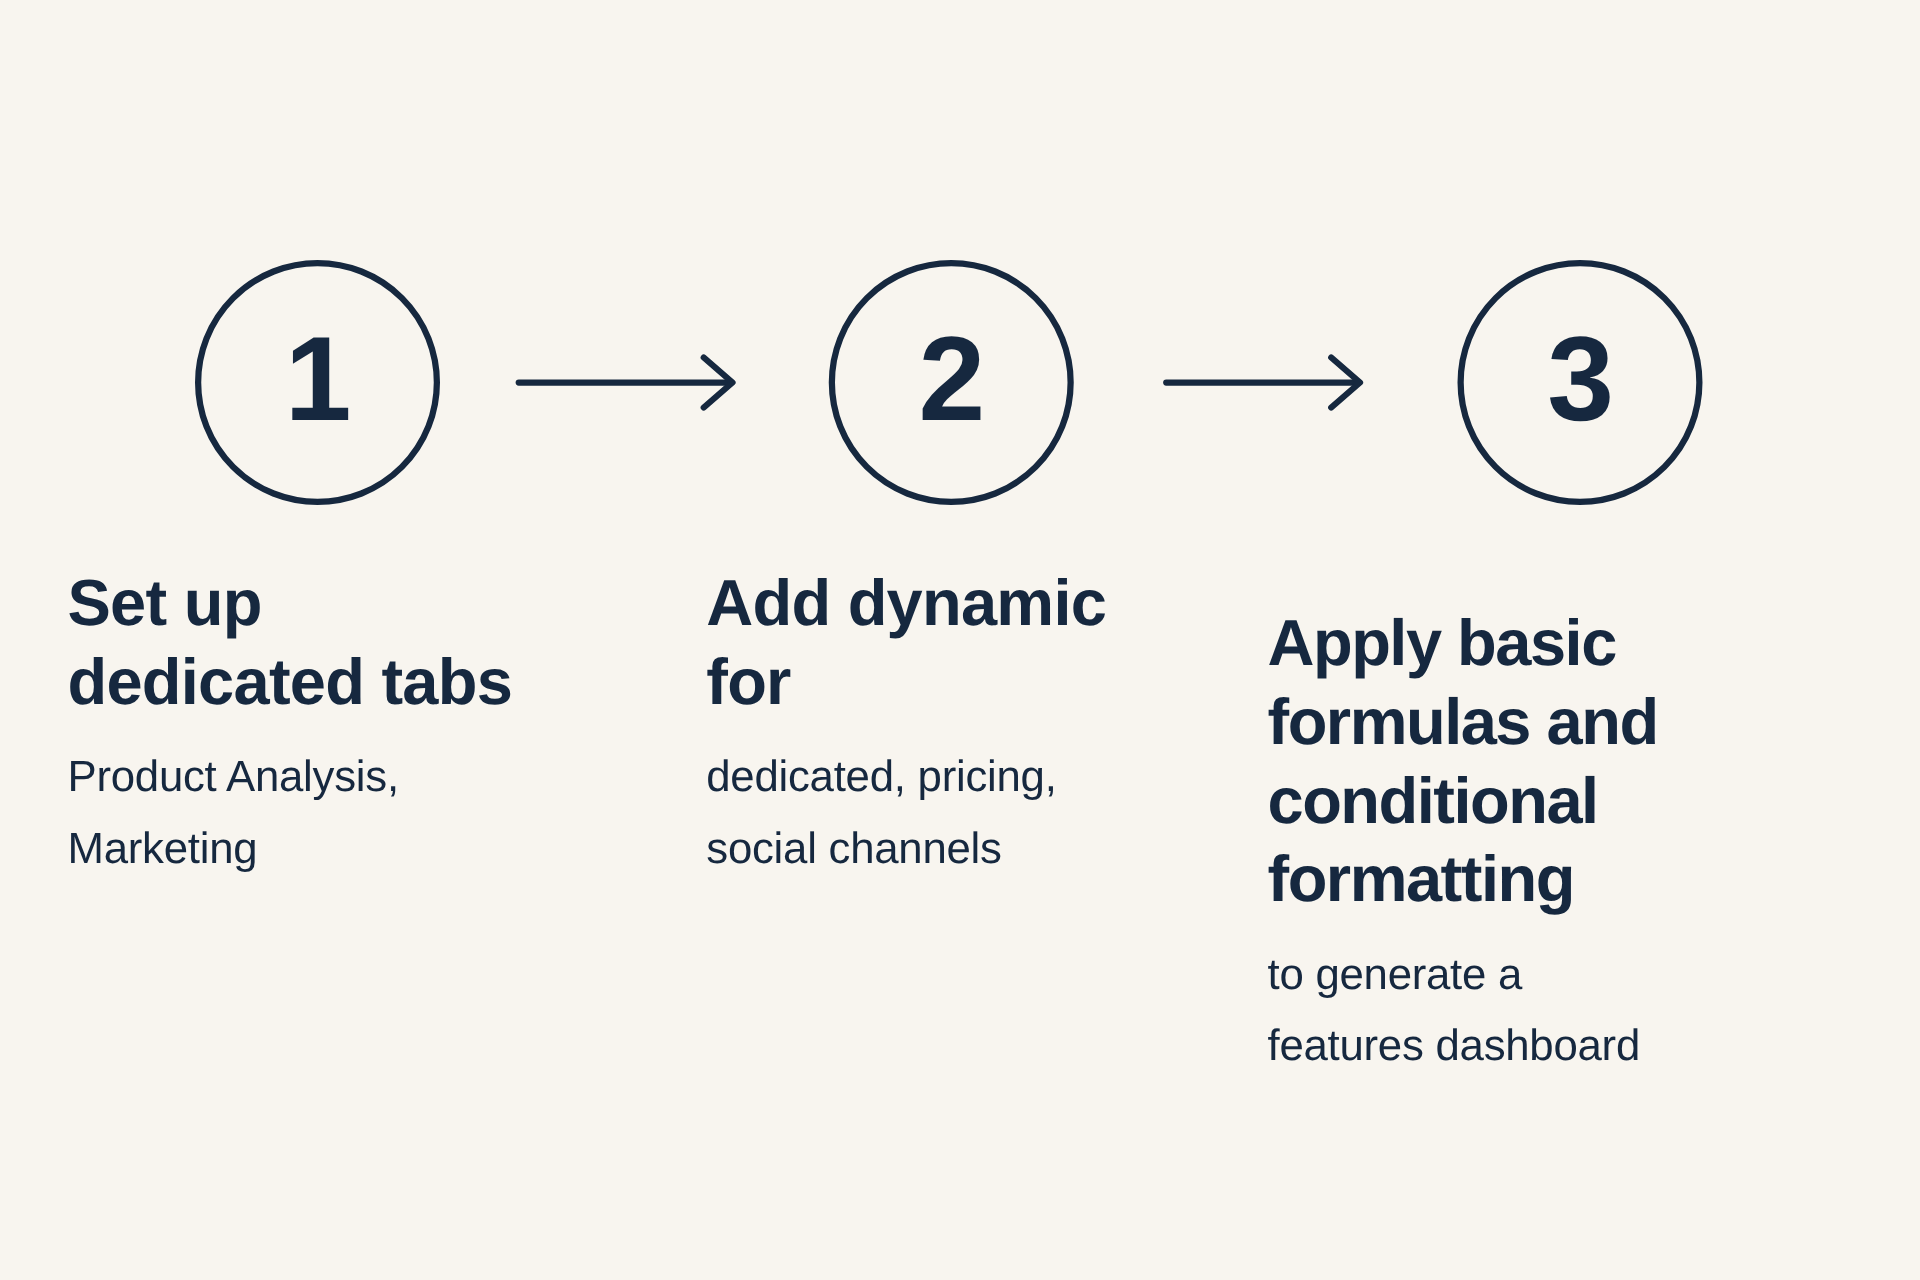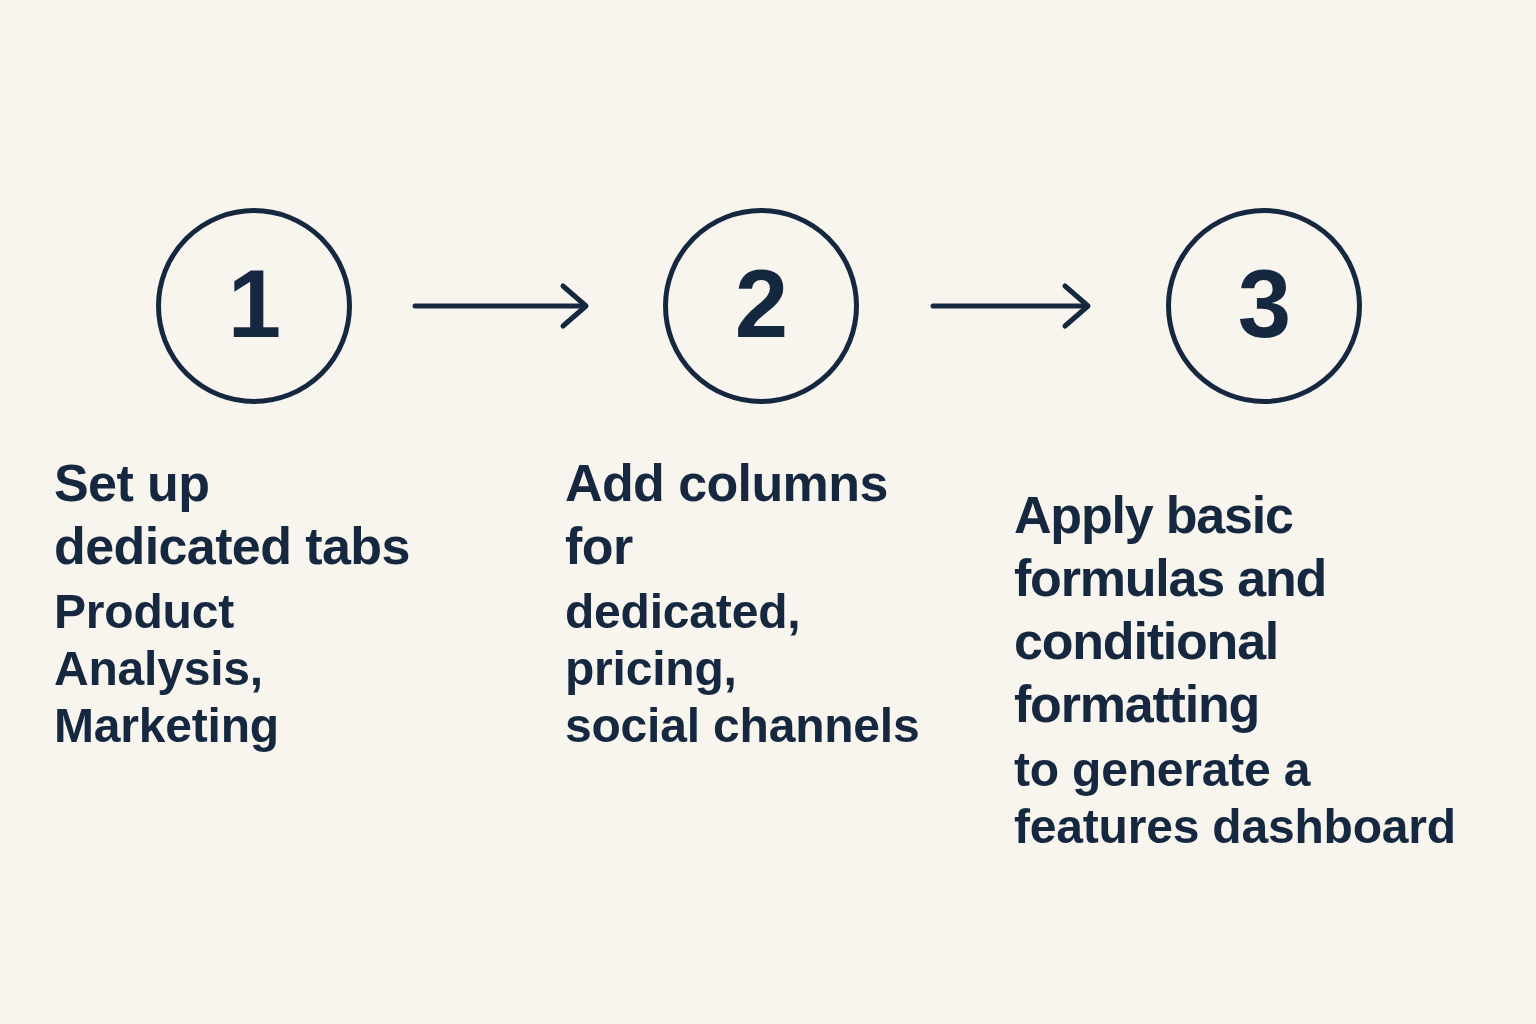--- a/index.html
+++ b/index.html
@@ -71,25 +71,25 @@
 
   .step-heading {
     font-size: 52px;
     font-weight: bold;
     line-height: 63px;
     letter-spacing: -0.6px;
     margin: 0;
     white-space: pre-line;
   }
   .step-body {
-    font-size: 48px;
-    font-weight: bold;
+    font-size: 35px;
+    font-weight: normal;
     line-height: 57px;
     letter-spacing: -0.2px;
-    margin: 5px 0 0 0;
+    margin: 15px 0 0 0;
     white-space: pre-line;
   }
   #text-3 .step-heading { letter-spacing: -1.2px; margin-top: 32px; }
 </style>
 </head>
 <body>
 
 <div class="flow">
 
   <div class="step-circle" id="circle-1">
@@ -119,21 +119,21 @@
   </div>
 
   <div class="step-text" id="text-1">
     <p class="step-heading">Set up
 dedicated tabs</p>
     <p class="step-body">Product Analysis,
 Marketing</p>
   </div>
 
   <div class="step-text" id="text-2">
-    <p class="step-heading">Add columns
+    <p class="step-heading">Add dynamic
 for</p>
     <p class="step-body">dedicated, pricing,
 social channels</p>
   </div>
 
   <div class="step-text" id="text-3">
     <p class="step-heading">Apply basic
 formulas and
 conditional formatting</p>
     <p class="step-body">to generate a

